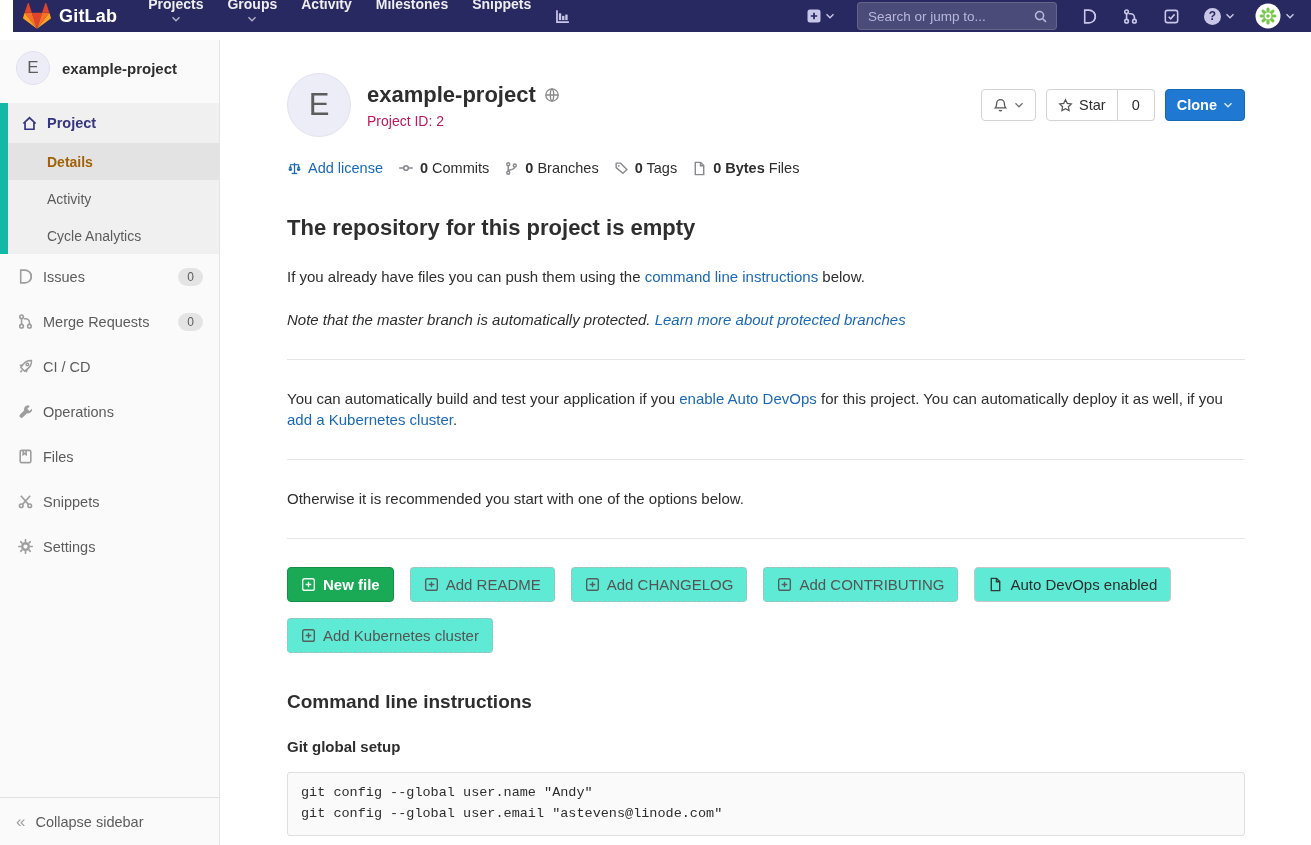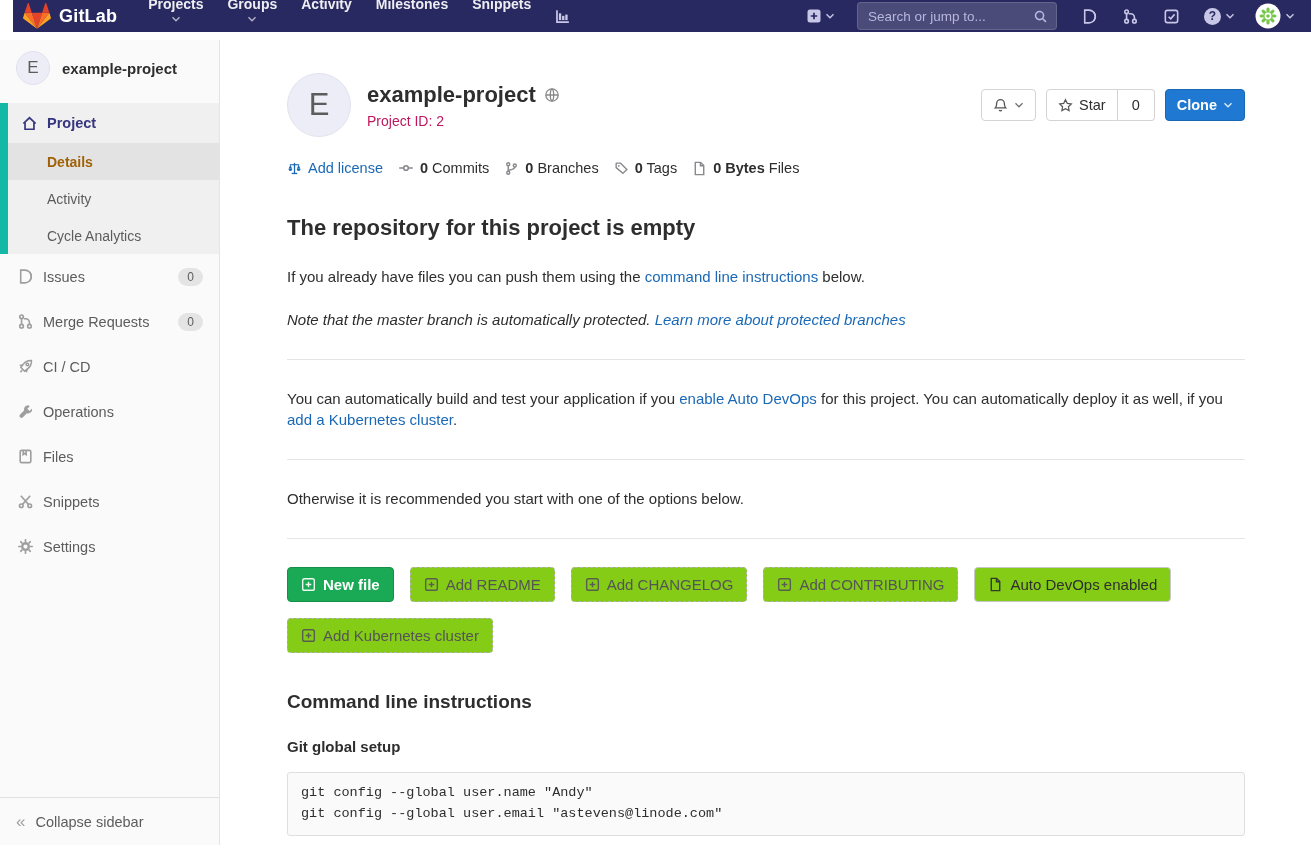--- a/index.html
+++ b/index.html
@@ -85,21 +85,21 @@
   .stat-link .micon { color:#1b69b6; display:flex; }
 
   .empty-h { font-size:22px; font-weight:700; margin:39px 0 0; }
   .para { font-size:15px; margin:25px 0 0; line-height:1.45; }
   .para.note { font-style:italic; margin-top:21px; }
   hr.rule { border:0; border-top:1px solid #e5e5e5; margin:28px 0; }
 
   .actions-row { display:flex; gap:16px; margin-top:0; }
   .actions-row + .actions-row { margin-top:16px; }
   .btn-action { height:35px; display:inline-flex; align-items:center; gap:7px; padding:0 13px;
-    border-radius:4px; font-size:15px; background:#84cc16; cursor:pointer; font-family:inherit; }
+    border-radius:4px; font-size:15px; background:#5eead4; cursor:pointer; font-family:inherit; }
   .btn-green { background:#1aaa55; border:1px solid #168f48; color:#fff; font-weight:600; }
   .btn-dashed { border:1px dashed #b5b5b5; color:#555; }
   .btn-outline { border:1px solid #c7c7c7; color:#2e2e2e; }
   .btn-action .aicon { display:flex; color:inherit; opacity:.92; }
 
   .cli-h { font-size:19px; font-weight:700; margin:38px 0 0; }
   .cli-sub { font-size:15px; font-weight:700; margin:25px 0 0; }
   .codeblock { background:#fafafa; border:1px solid #dfdfdf; border-radius:3px; margin-top:17px;
     padding:10px 13px; font-family:"Liberation Mono","DejaVu Sans Mono",monospace; font-size:13.5px;
     line-height:1.55; color:#2e2e2e; white-space:pre; }

